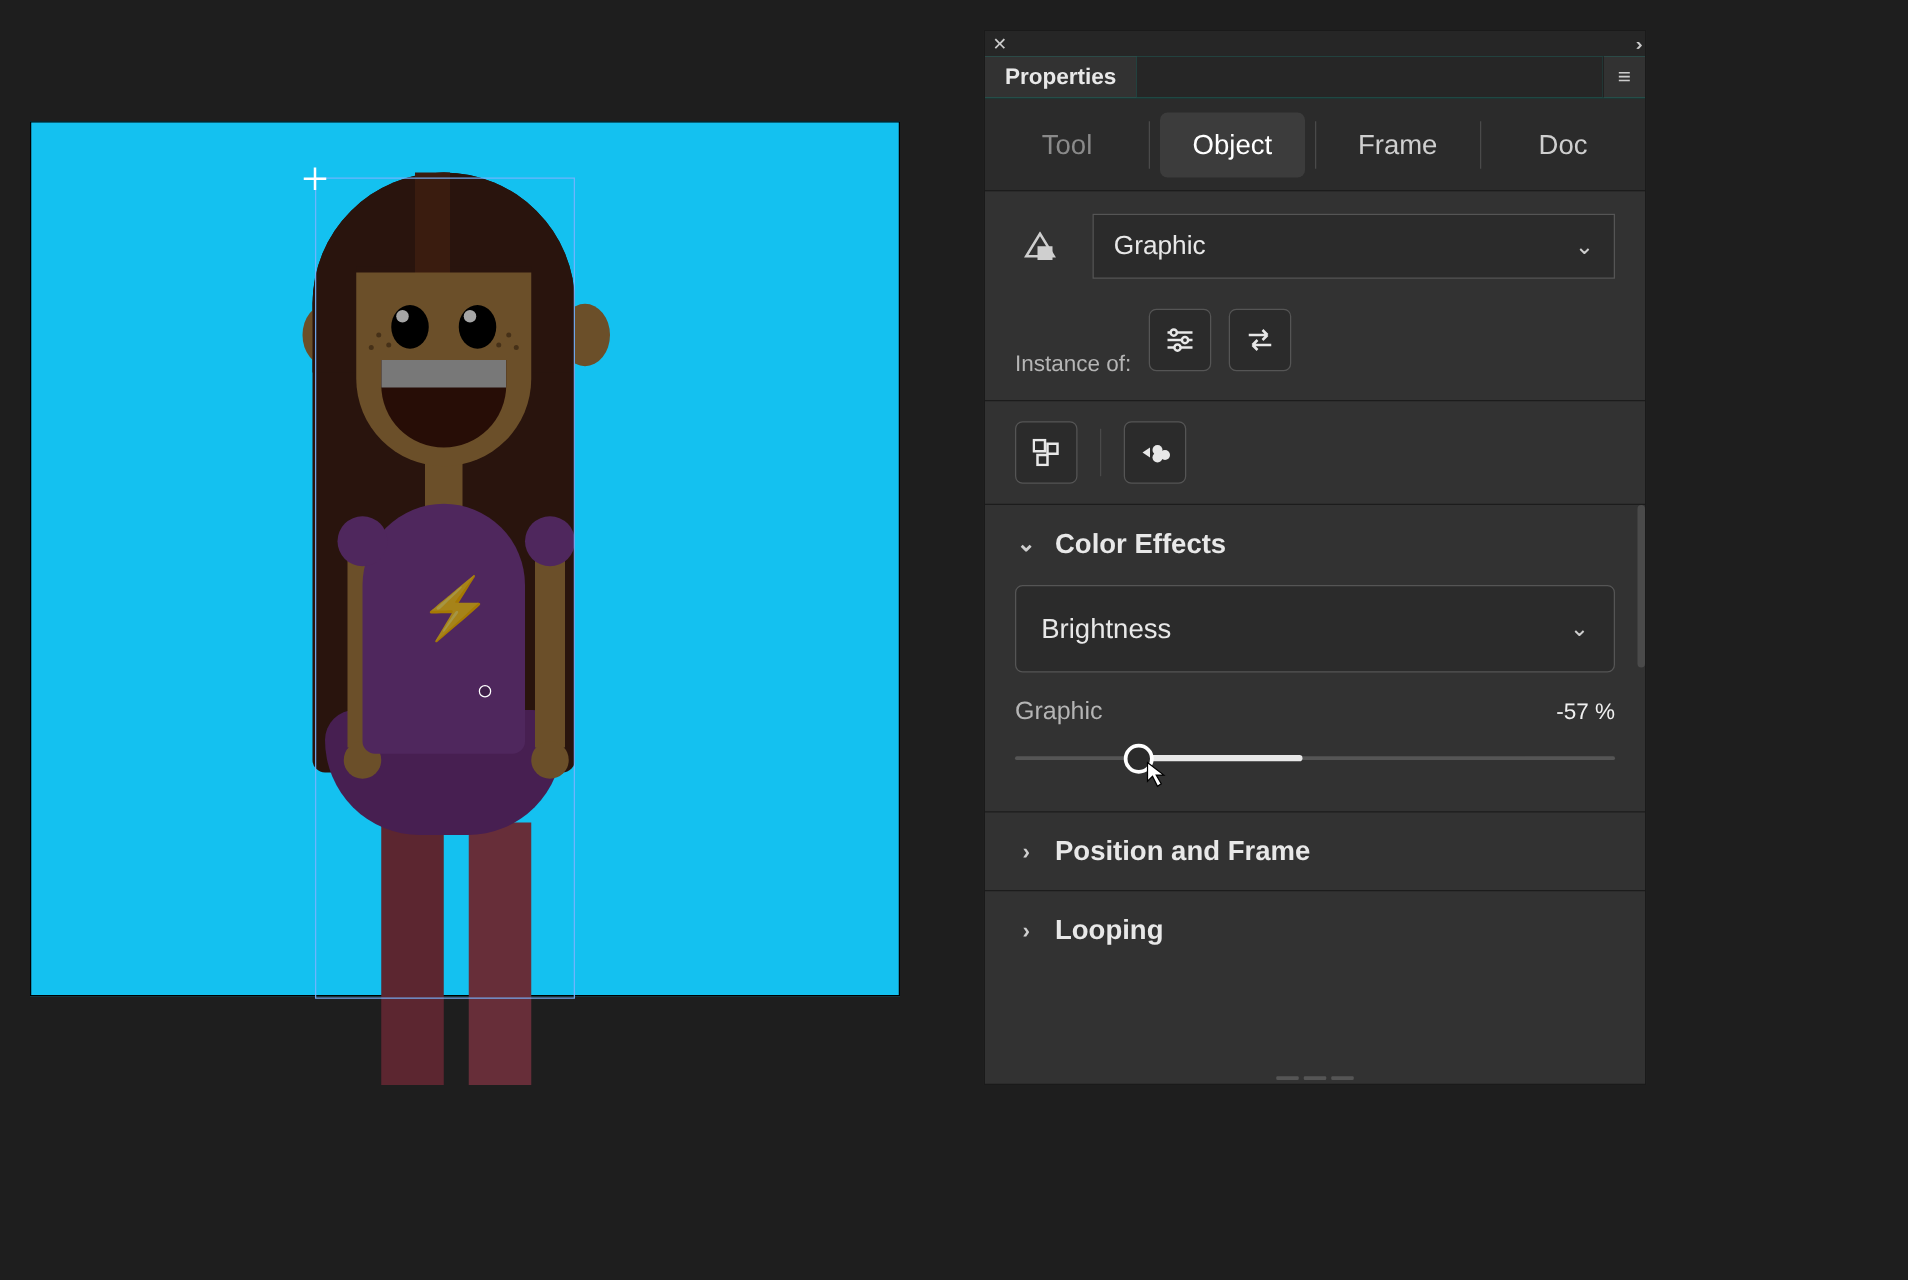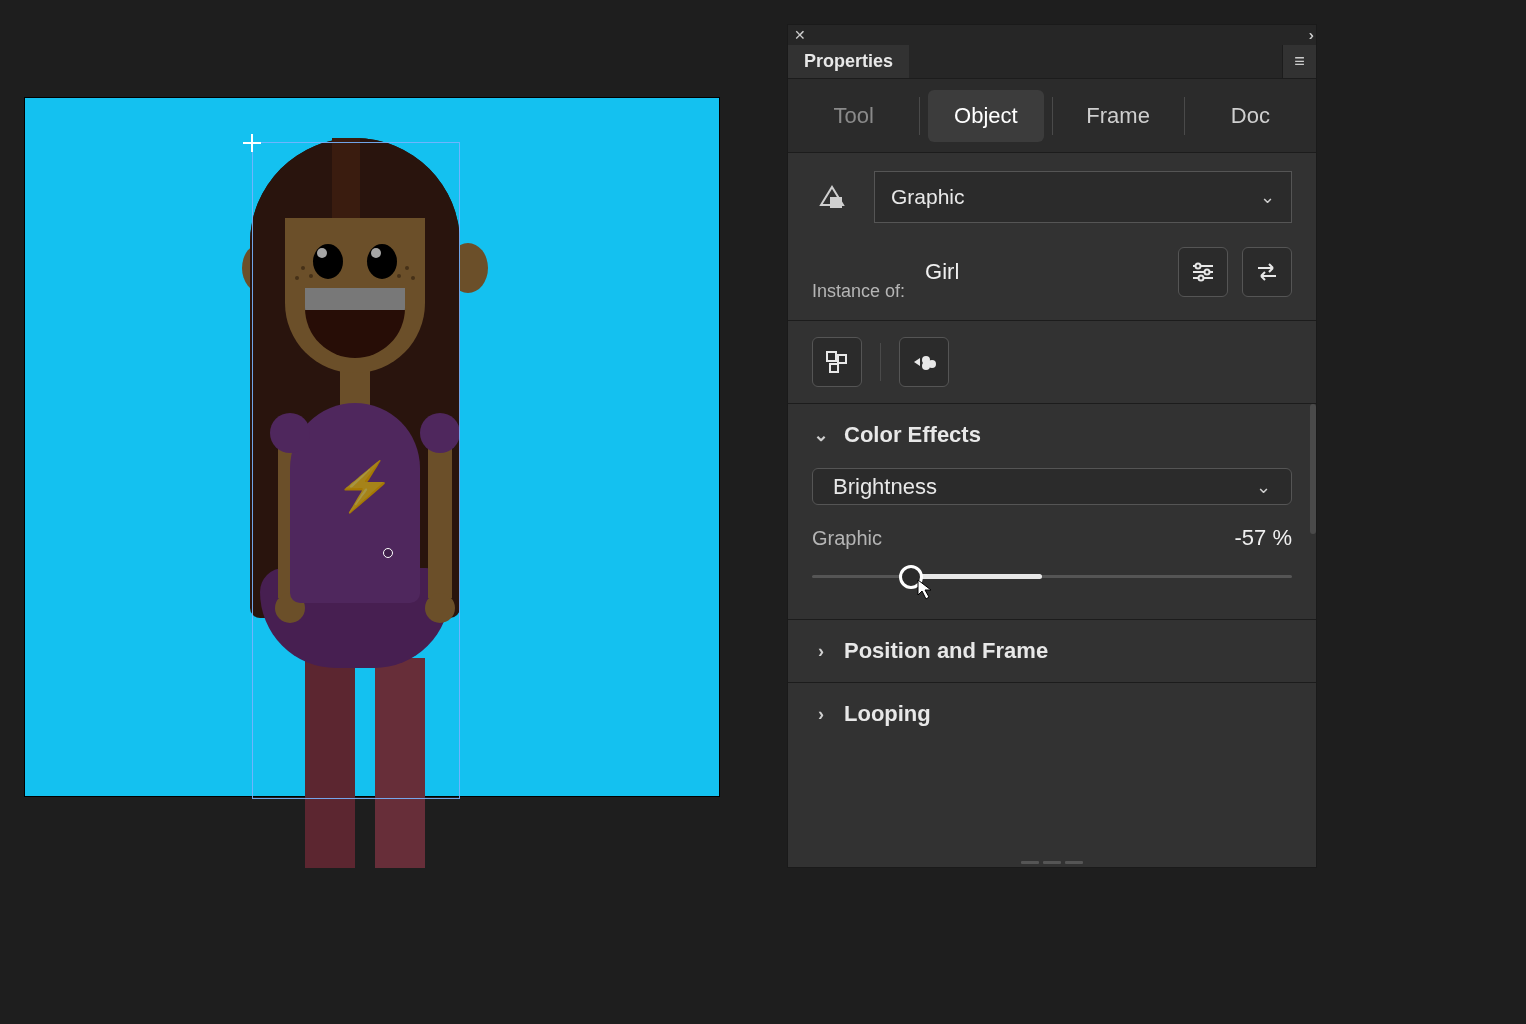--- a/index.html
+++ b/index.html
@@ -141,25 +141,25 @@
   .toolbar-row{display:flex;gap:14px;padding:16px 24px;border-bottom:1px solid #1c1c1c;align-items:center;}
   .toolbar-div{width:1px;height:38px;background:#4a4a4a;margin:0 4px;}
 
   .scroll-body{flex:1;overflow:hidden;position:relative;}
   .resize-grip{position:absolute;right:0;top:0;width:6px;height:130px;background:#4a4a4a;border-radius:3px;}
   .twirl-section{padding:18px 24px;border-bottom:1px solid #1c1c1c;}
   .twirl-head{display:flex;align-items:center;gap:14px;font-size:22px;font-weight:600;}
   .twirl-caret{font-size:18px;color:#cfcfcf;width:18px;text-align:center;}
   .ce-body{padding:12px 24px 26px 24px;border-bottom:1px solid #1c1c1c;}
   .ce-select{
-    height:37px;border:1px solid #555;border-radius:6px;background:#2b2b2b;
+    height:70px;border:1px solid #555;border-radius:6px;background:#2b2b2b;
     display:flex;align-items:center;justify-content:space-between;padding:0 20px;font-size:22px;
   }
   .ce-row{display:flex;justify-content:space-between;align-items:center;margin-top:20px;font-size:20px;color:#b5b5b5;}
-  .ce-val{color:#f0f0f0;font-size:22px;}
+  .ce-val{color:#f0f0f0;font-size:18px;}
   .slider-wrap{position:relative;height:32px;margin-top:10px;}
   .sl-track{position:absolute;top:14px;left:0;right:0;height:3px;background:#555;border-radius:2px;}
   .sl-fill{position:absolute;top:13px;height:5px;background:#e8e8e8;border-radius:3px;}
   .sl-thumb{position:absolute;top:4px;width:24px;height:24px;border:3px solid #fff;border-radius:50%;background:#2b2b2b;margin-left:-12px;}
   .cursor-img{position:absolute;font-size:20px;color:#fff;pointer-events:none;}
   .bottom-dots{
     position:absolute;left:0;right:0;bottom:0;height:10px;display:flex;justify-content:center;gap:4px;align-items:center;
   }
   .bottom-dots span{width:18px;height:3px;background:#555;border-radius:1px;}
 </style>
@@ -237,21 +237,20 @@
             <rect x="12" y="12" width="12" height="11" fill="#cfcfcf"></rect>
           </svg>
       </div>
       <div class="select-box">
         <span>Graphic</span>
         <span class="chev">⌄</span>
       </div>
     </div>
     <div class="instance-of-row">
       <span class="iof-label">Instance of:</span>
-      <span class="iof-name">Girl</span>
       <div class="icon-btn">
         <svg width="24" height="20" viewBox="0 0 24 20" stroke="#e8e8e8" stroke-width="2" fill="none">
             <line x1="2" y1="4" x2="22" y2="4"></line>
             <line x1="2" y1="10" x2="22" y2="10"></line>
             <line x1="2" y1="16" x2="22" y2="16"></line>
             <circle cx="7" cy="4" r="2.5" fill="#2b2b2b"></circle>
             <circle cx="16" cy="10" r="2.5" fill="#2b2b2b"></circle>
             <circle cx="10" cy="16" r="2.5" fill="#2b2b2b"></circle>
           </svg>
       </div>

